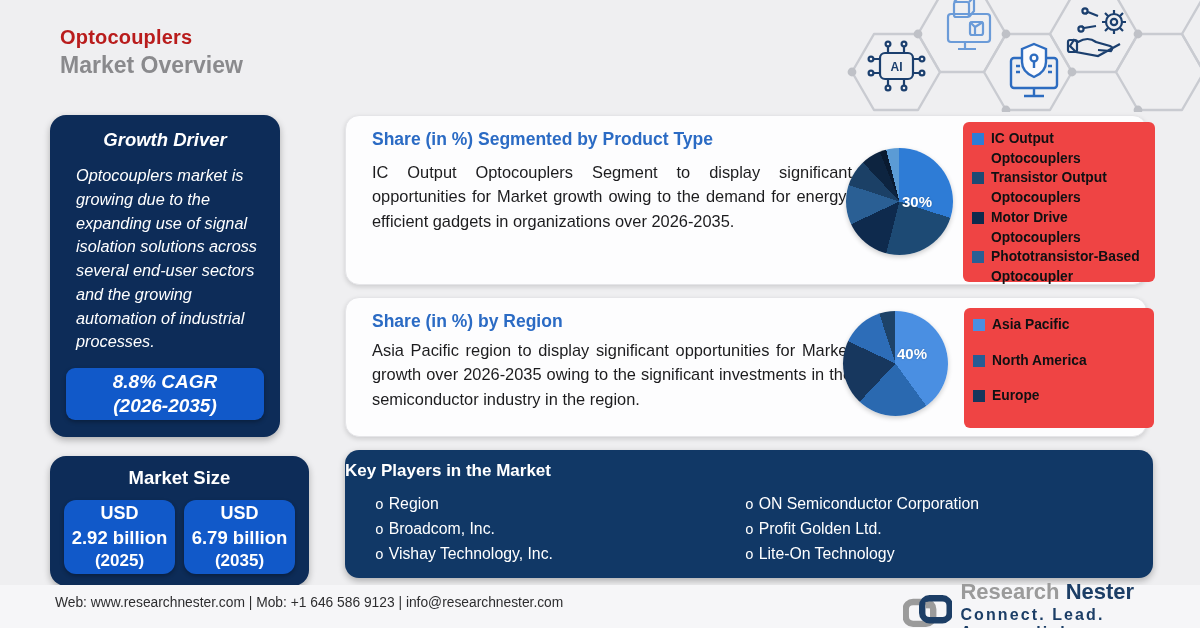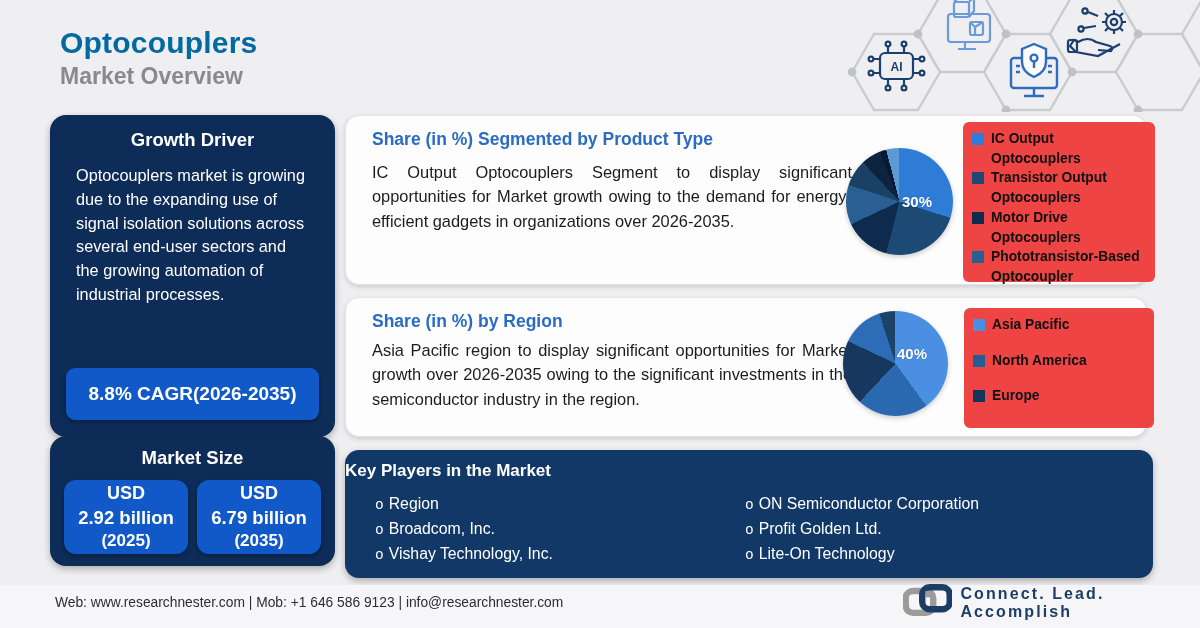--- a/index.html
+++ b/index.html
@@ -5,40 +5,40 @@
   * { margin:0; padding:0; box-sizing:border-box; }
   html,body { background:#e4e4e6; }
   .canvas {
     position:relative; width:1200px; height:628px; margin:0 auto;
     background:#efeff1; overflow:hidden;
     font-family:"Liberation Sans", sans-serif;
   }
 
   
   .title-block { position:absolute; left:60px; top:26px; }
-  .title-main  { font-size:30px; font-weight:bold; color:#0369a1; letter-spacing:.2px; }
+  .title-main  { font-size:20px; font-weight:bold; color:#b91c1c; letter-spacing:.2px; }
   .title-sub   { font-size:23px; font-weight:bold; color:#8a8a8d; margin-top:3px; }
 
   .hex-decor { position:absolute; left:830px; top:0; width:370px; height:112px; }
 
   
   .navy-panel {
     position:absolute; background:#0d2c58; border-radius:16px; color:#fff;
     box-shadow:0 3px 7px rgba(0,0,0,.28);
   }
-  #growth-driver { left:50px; top:115px; width:285px; height:322px; }
+  #growth-driver { left:50px; top:115px; width:230px; height:322px;font-style:italic; }
   .gd-title { text-align:center; margin-top:14px; font-size:18.5px; font-weight:bold; }
   .gd-body  { margin:13px 22px 0 26px; font-size:16.3px; line-height:1.46; }
   .cagr-btn {
     position:absolute; left:16px; right:16px; bottom:17px; height:52px;
-    background:#1159c9; border-radius:9px; display:flex; flex-direction:row;
+    background:#1159c9; border-radius:9px; display:flex; flex-direction:column;
     align-items:center; justify-content:center; font-size:19px; font-weight:bold; line-height:1.25;
     box-shadow:0 2px 4px rgba(0,0,0,.3);
   }
-  #market-size { left:50px; top:436px; width:285px; height:130px; }
+  #market-size { left:50px; top:456px; width:259px; height:130px; }
   .ms-title { text-align:center; margin-top:11px; font-size:18.5px; font-weight:bold; }
   .ms-boxes { position:absolute; left:14px; right:14px; top:44px; bottom:12px; display:flex; gap:9px; }
   .ms-box {
     flex:1; background:#1159c9; border-radius:12px; display:flex; flex-direction:column;
     align-items:center; justify-content:center; line-height:1.3; font-weight:bold;
     box-shadow:0 2px 4px rgba(0,0,0,.3);
   }
   .ms-cur  { font-size:18px; }
   .ms-val  { font-size:18.5px; }
   .ms-year { font-size:17px; }
@@ -270,17 +270,21 @@
   <div class="footer-strip"></div>
   <div class="footer-contact">Web: www.researchnester.com | Mob: +1 646 586 9123 | info@researchnester.com</div>
 
   <div class="logo">
     <svg width="54" height="40" viewBox="0 0 54 40">
       <rect x="3" y="9" width="30" height="24" rx="8" fill="none" stroke="#9b9b9b" stroke-width="7"></rect>
       <rect x="21" y="5" width="30" height="24" rx="8" fill="none" stroke="#1c3e66" stroke-width="7"></rect>
       <path d="M24.5 12.5 H29.5" stroke="#9b9b9b" stroke-width="7" fill="none"></path>
     </svg>
     <div class="logo-texts">
+      <div class="logo-line1">
+        <span class="logo-gray">Research</span>
+        <span class="logo-navy">Nester</span>
+      </div>
       <div class="logo-tagline">Connect. Lead. Accomplish</div>
     </div>
   </div>
 
 </div>
 
 </body></html>

